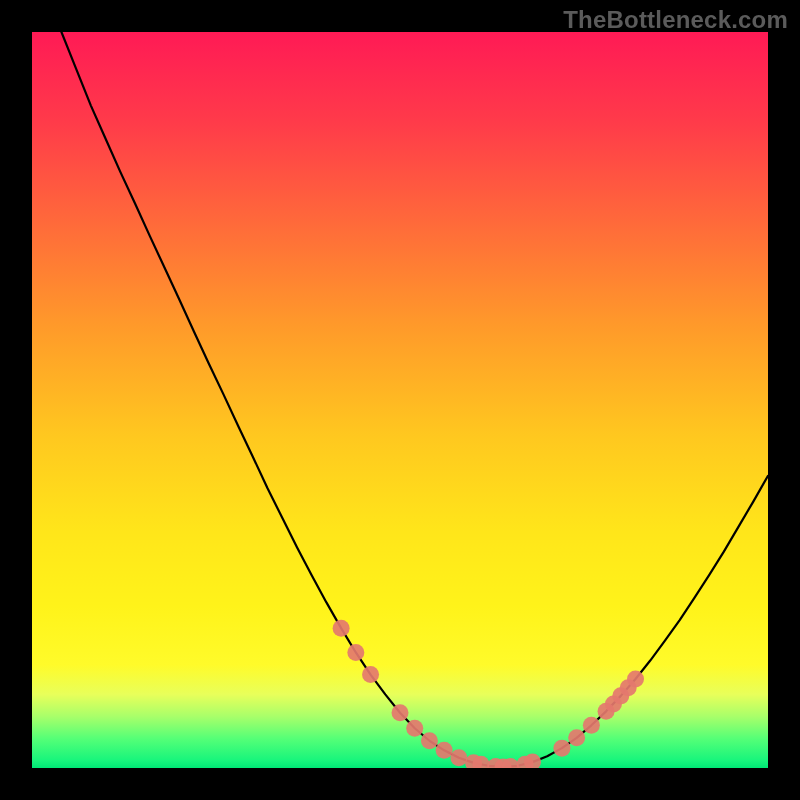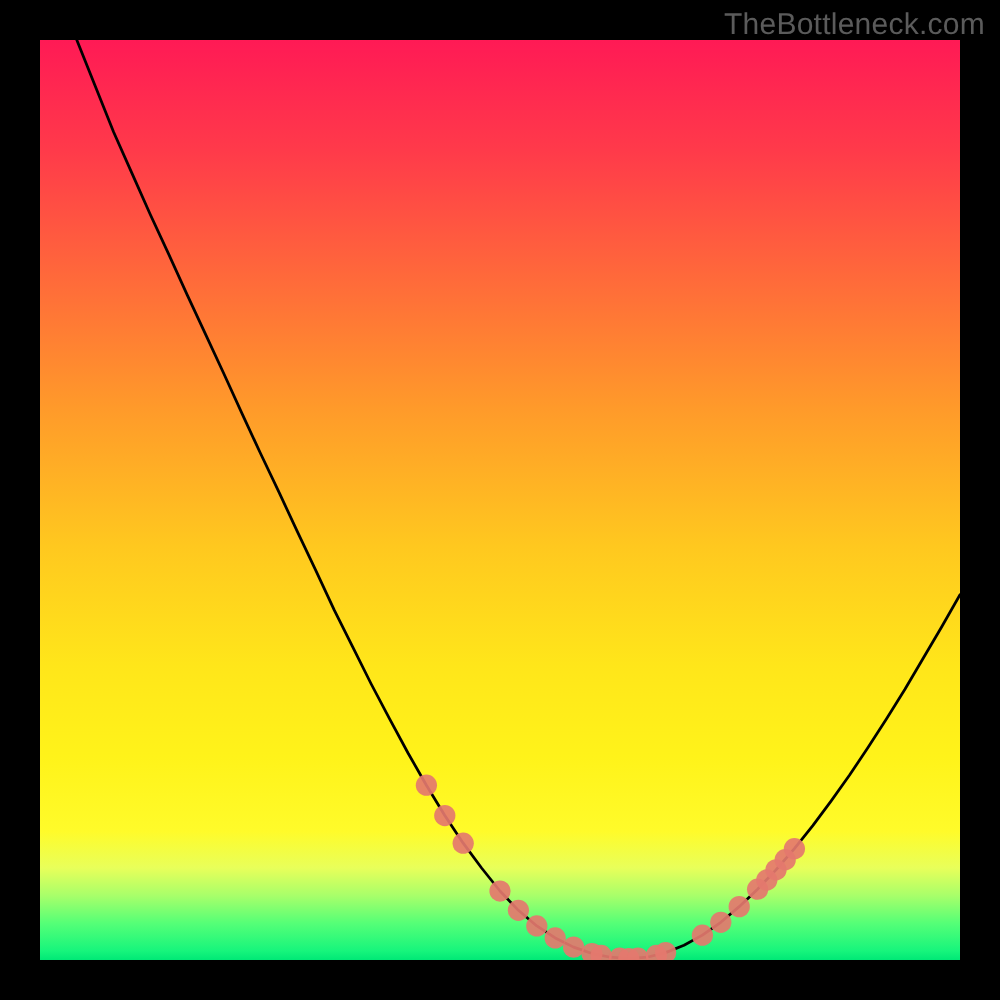--- a/index.html
+++ b/index.html
@@ -9,21 +9,21 @@
     width: 800px;
     height: 800px;
     background: #000;
   }
   .watermark {
     position: absolute;
     top: 6px;
     right: 12px;
     font-family: Arial, Helvetica, sans-serif;
     font-size: 24px;
-    font-weight: 400;
+    font-weight: 700;
     color: #5b5b5b;
     letter-spacing: 0.2px;
     z-index: 5;
   }
   .plot-area {
     position: absolute;
     left: 32px;
     top: 32px;
     width: 736px;
     height: 736px;

